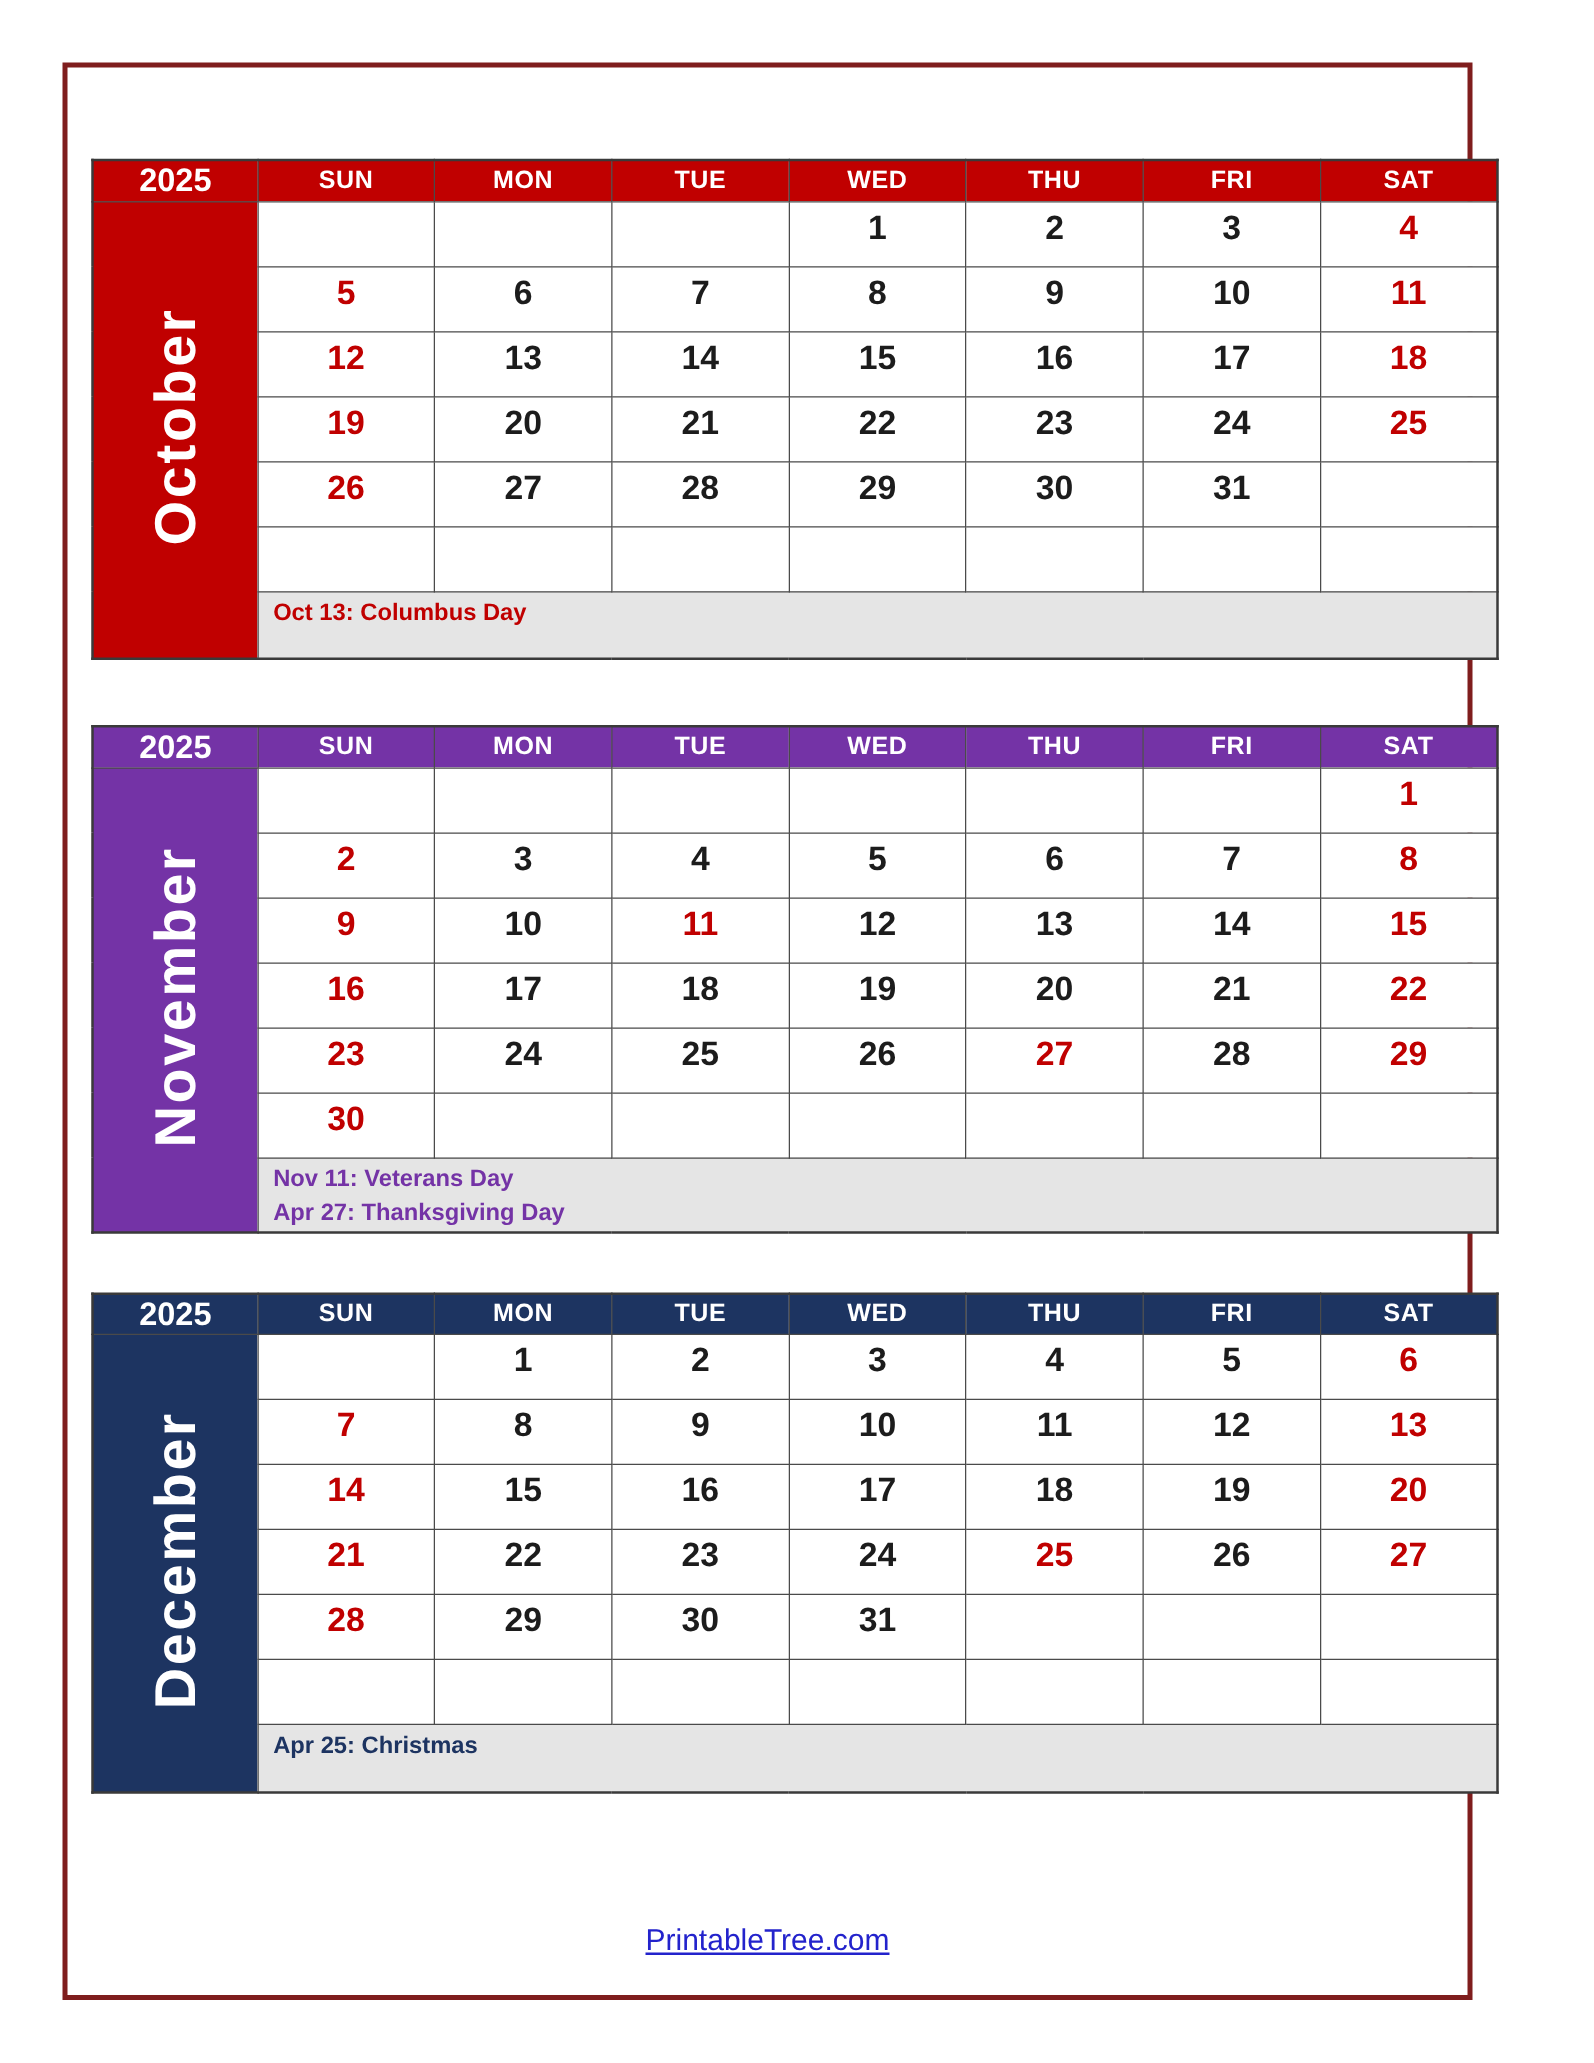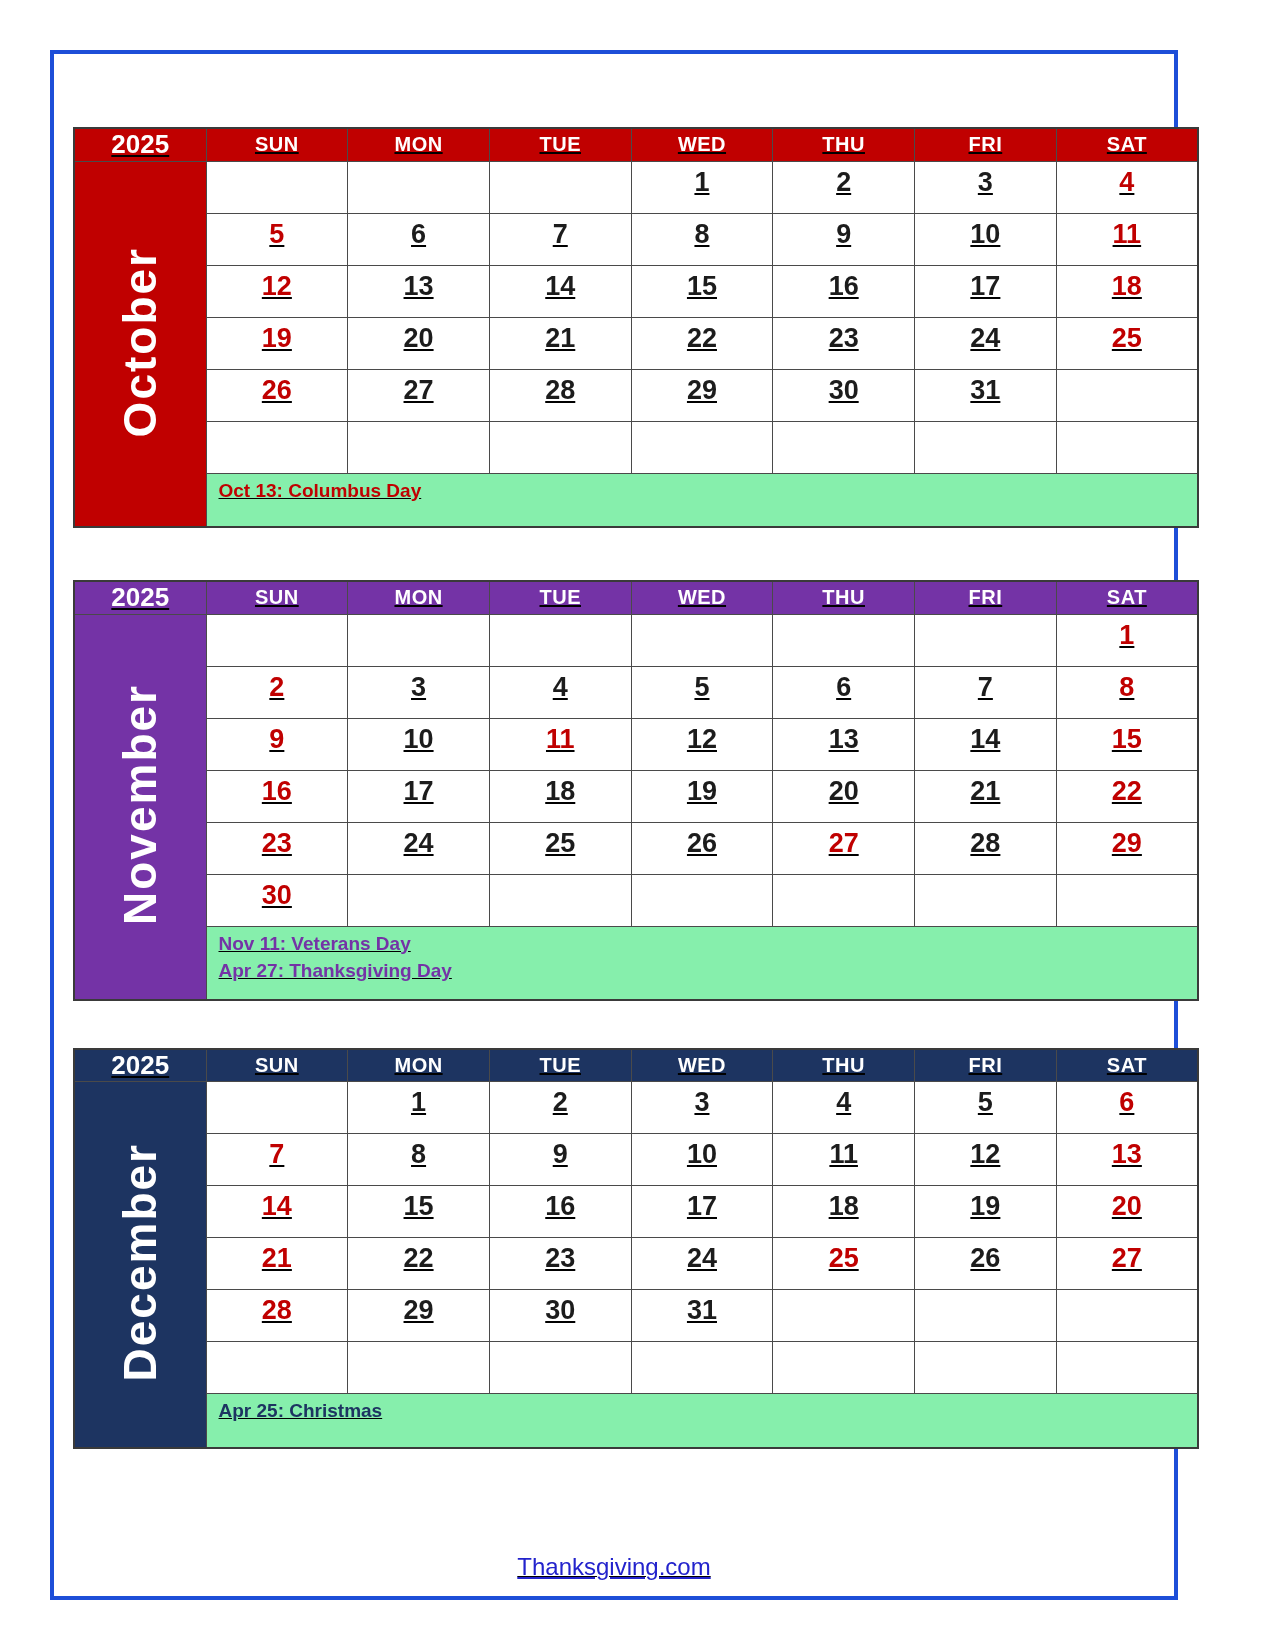--- a/index.html
+++ b/index.html
@@ -14,23 +14,22 @@
     height: 1650px;
     background: #ffffff;
     overflow: hidden;
   }
   .frame {
     position: absolute;
     left: 50px;
     top: 50px;
     width: 1128px;
     height: 1550px;
-    border: 4px solid #1d4ed8;
+    border: 4px solid #7f1d1d;
     background: #ffffff;
-    text-decoration: underline;
   }
   table.month-table {
     border-collapse: collapse;
     table-layout: fixed;
     width: 1126px;
     margin-left: 19px;
   }
   table.month-table.m0 { margin-top: 73px; }
   table.month-table.m1 { margin-top: 52px; }
   table.month-table.m2 { margin-top: 47px; }
@@ -82,24 +81,24 @@
     text-align: center;
     vertical-align: top;
     padding-top: 5px;
     font-size: 27px;
     font-weight: bold;
     color: #1c1c1c;
   }
   td.day-cell.red { color: var(--date-red); }
   td.holiday-cell {
     height: 54px;
-    background: #86efac;
+    background: #e5e5e5;
     vertical-align: top;
     text-align: left;
-    padding: 3px 0 14px 12px;
+    padding: 3px 0 0 12px;
     font-size: 19px;
     font-weight: bold;
     line-height: 1.45;
     color: var(--theme);
   }
   .footer {
     margin-top: 104px;
     text-align: center;
   }
   .footer a {
@@ -371,17 +370,17 @@
           </tr>
           <tr>
             <td class="holiday-cell" colspan="7">
               <div>Apr 25: Christmas</div>
             </td>
           </tr>
         </tbody>
     </table>
 
     <div class="footer">
-      <a style="color: rgb(35, 35, 204);">Thanksgiving.com</a>
+      <a style="color: rgb(35, 35, 204);">PrintableTree.com</a>
     </div>
 
   </div>
 </div>
 
 </body></html>

